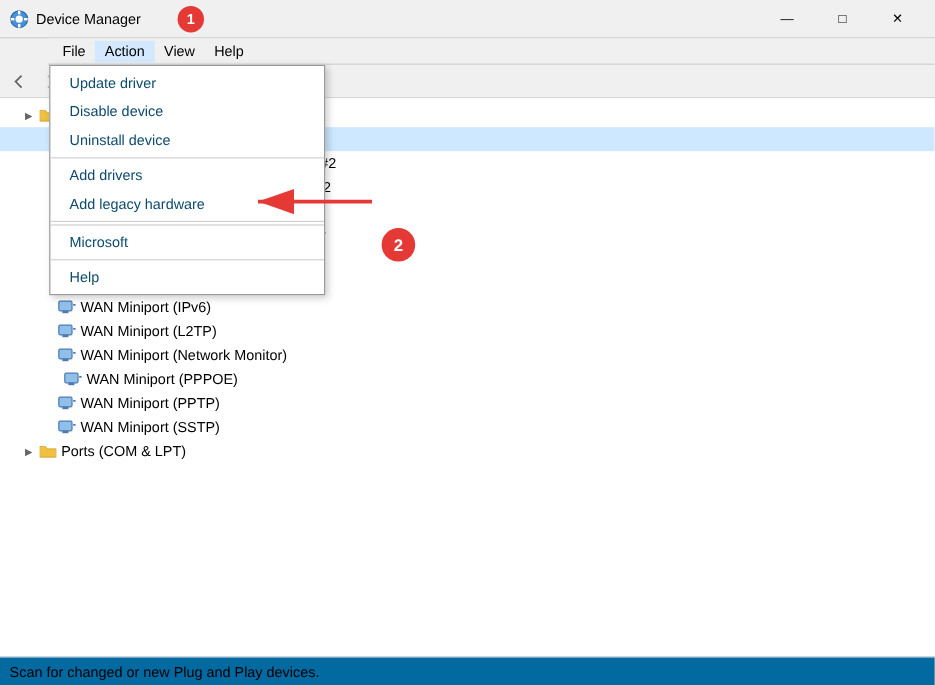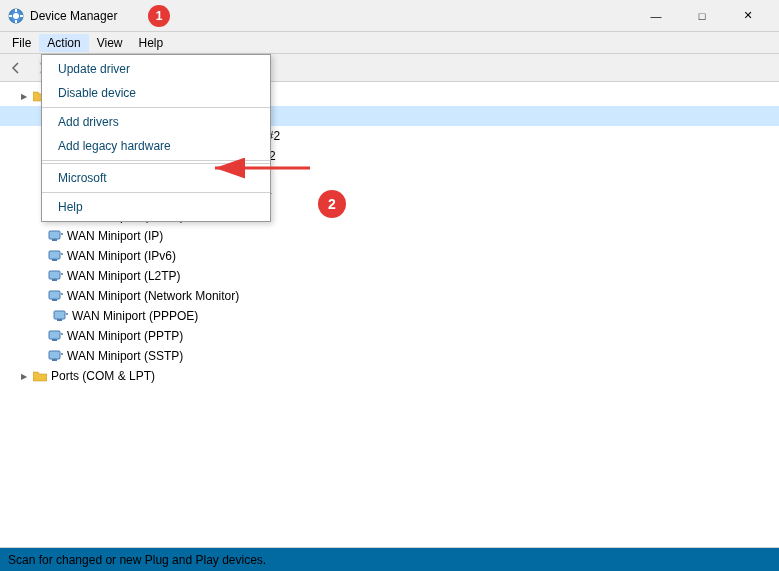--- a/index.html
+++ b/index.html
@@ -68,20 +68,21 @@
 
     
     .menu-bar {
       background: #f0f0f0;
       height: 22px;
       display: flex;
       align-items: center;
       border-bottom: 1px solid #d0d0d0;
       padding: 0 4px;
       position: relative;
+      margin-left: 40px;
     }
     .menu-item {
       padding: 2px 8px;
       cursor: pointer;
       font-size: 12px;
       position: relative;
     }
     .menu-item:hover, .menu-item.active {
       background: #d4e8ff;
     }
@@ -439,20 +440,21 @@
           </svg>
       </span>
       <span class="tree-label">Ports (COM &amp; LPT)</span>
     </div>
   </div>
 </div>
 
 <div class="dropdown-menu">
   <div class="dropdown-item">Update driver</div>
   <div class="dropdown-item">Disable device</div>
+  <div class="dropdown-item">Uninstall device</div>
   <div class="dropdown-separator"></div>
   <div class="dropdown-item">Add drivers</div>
   <div class="dropdown-item">Add legacy hardware</div>
   <div class="dropdown-separator"></div>
   <div class="dropdown-separator"></div>
   <div class="dropdown-item">Microsoft</div>
   <div class="dropdown-separator"></div>
   <div class="dropdown-item">Help</div>
 </div>
 

